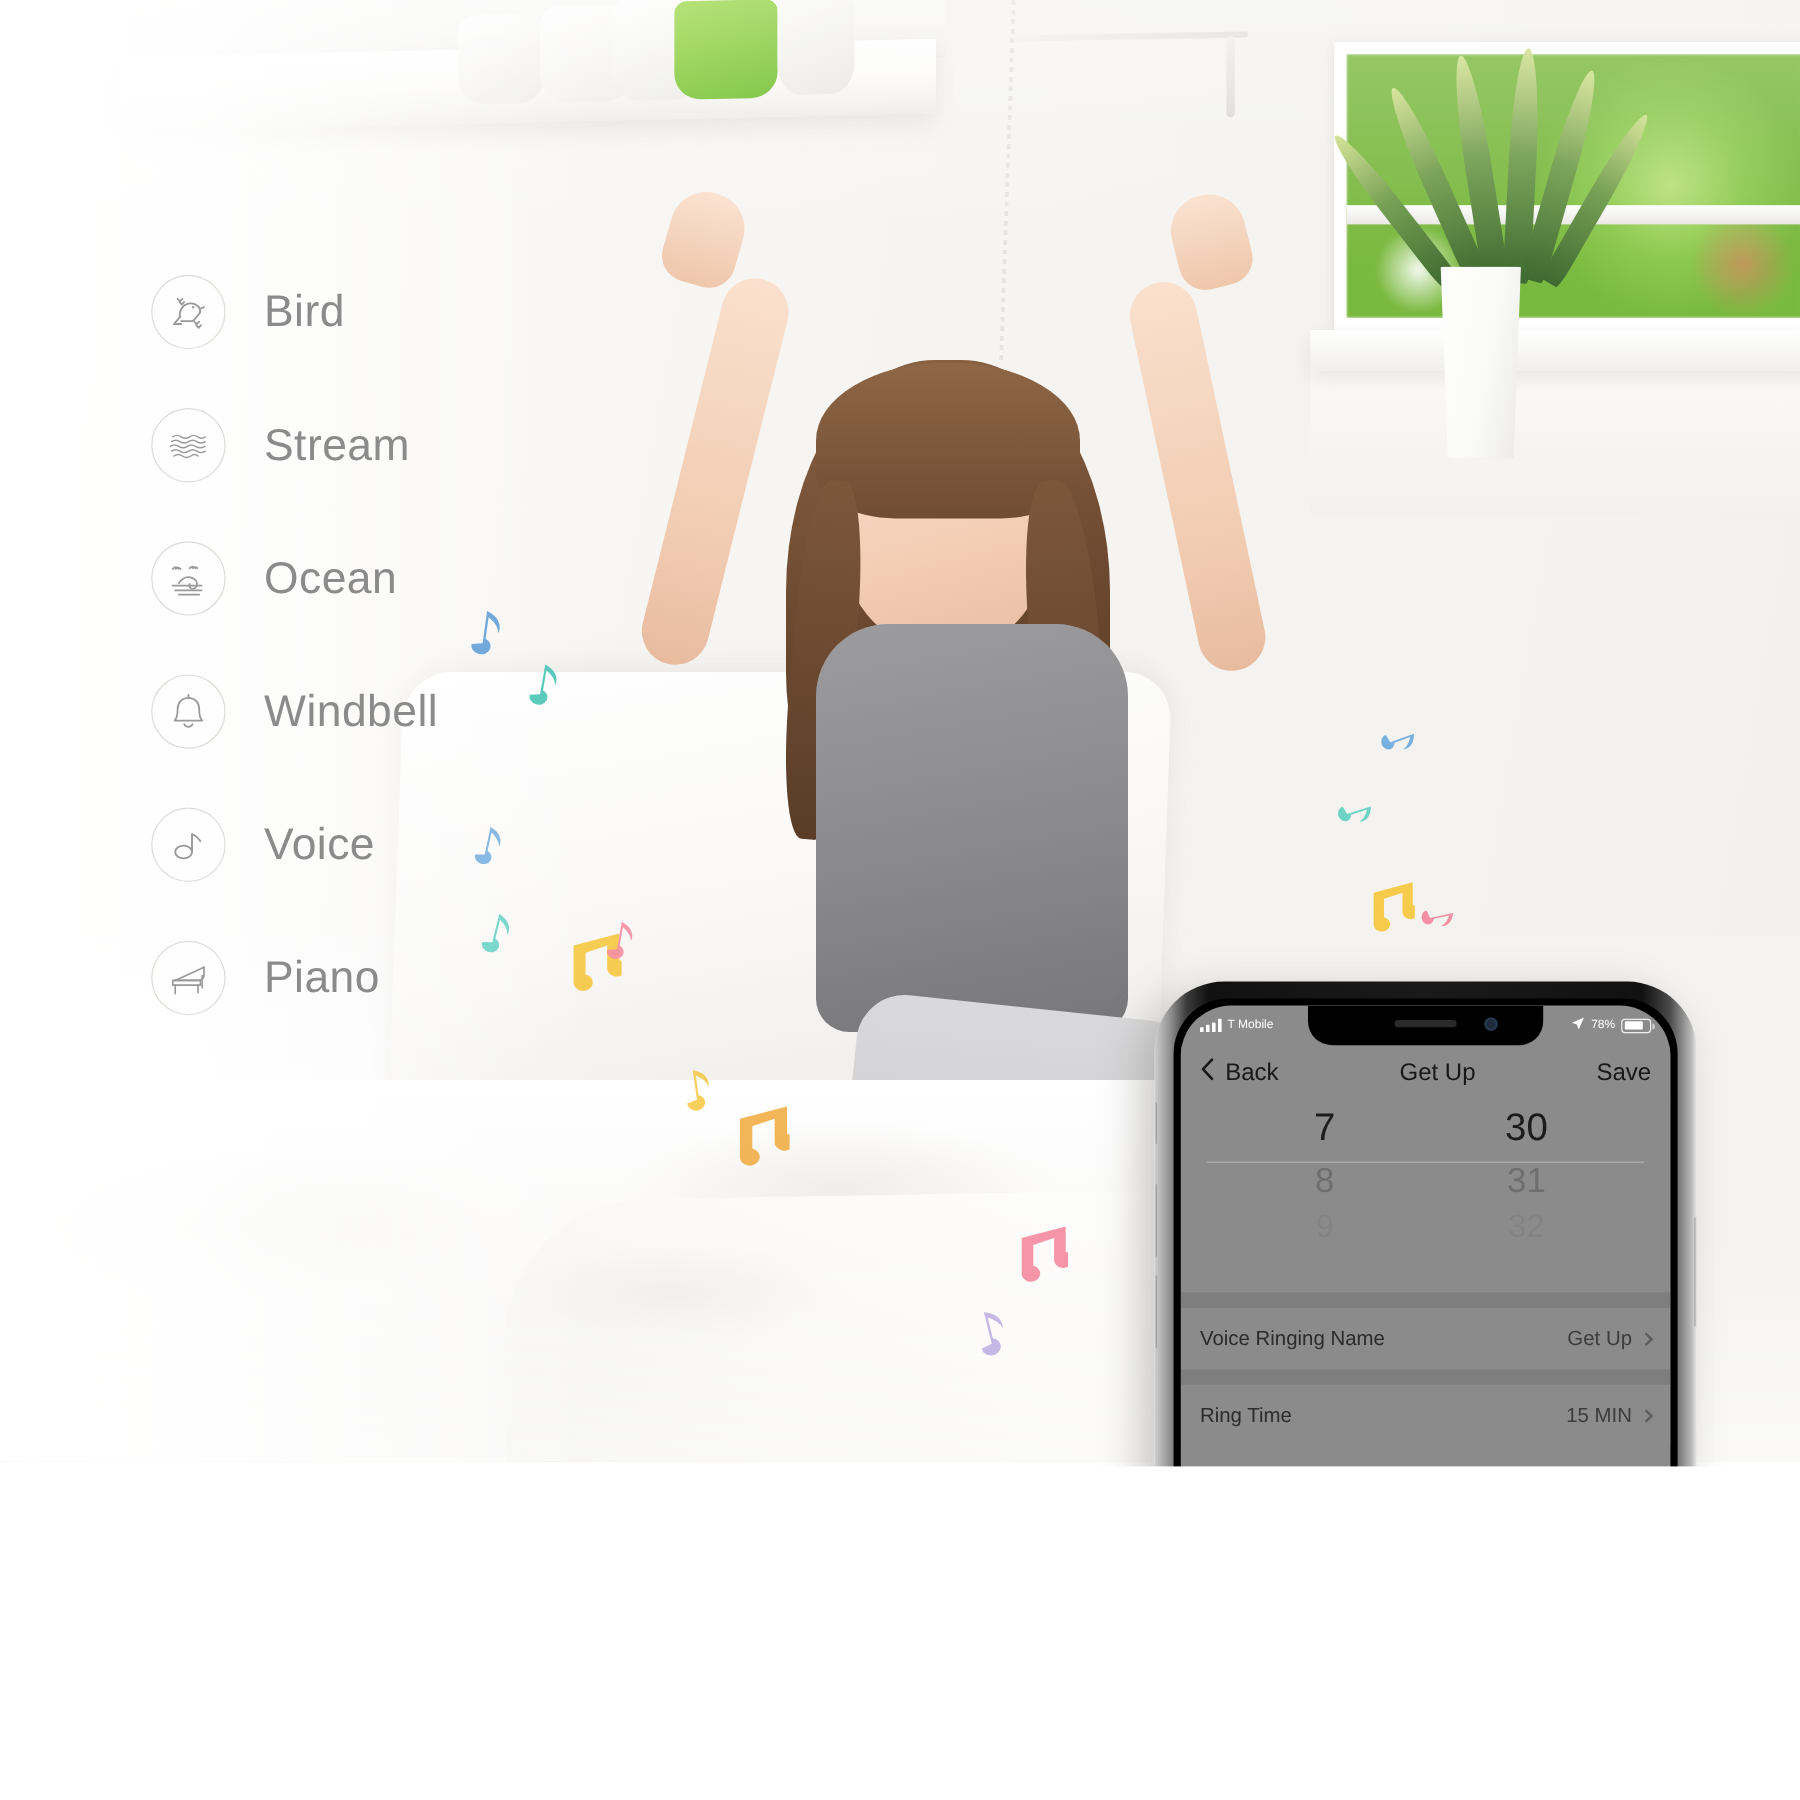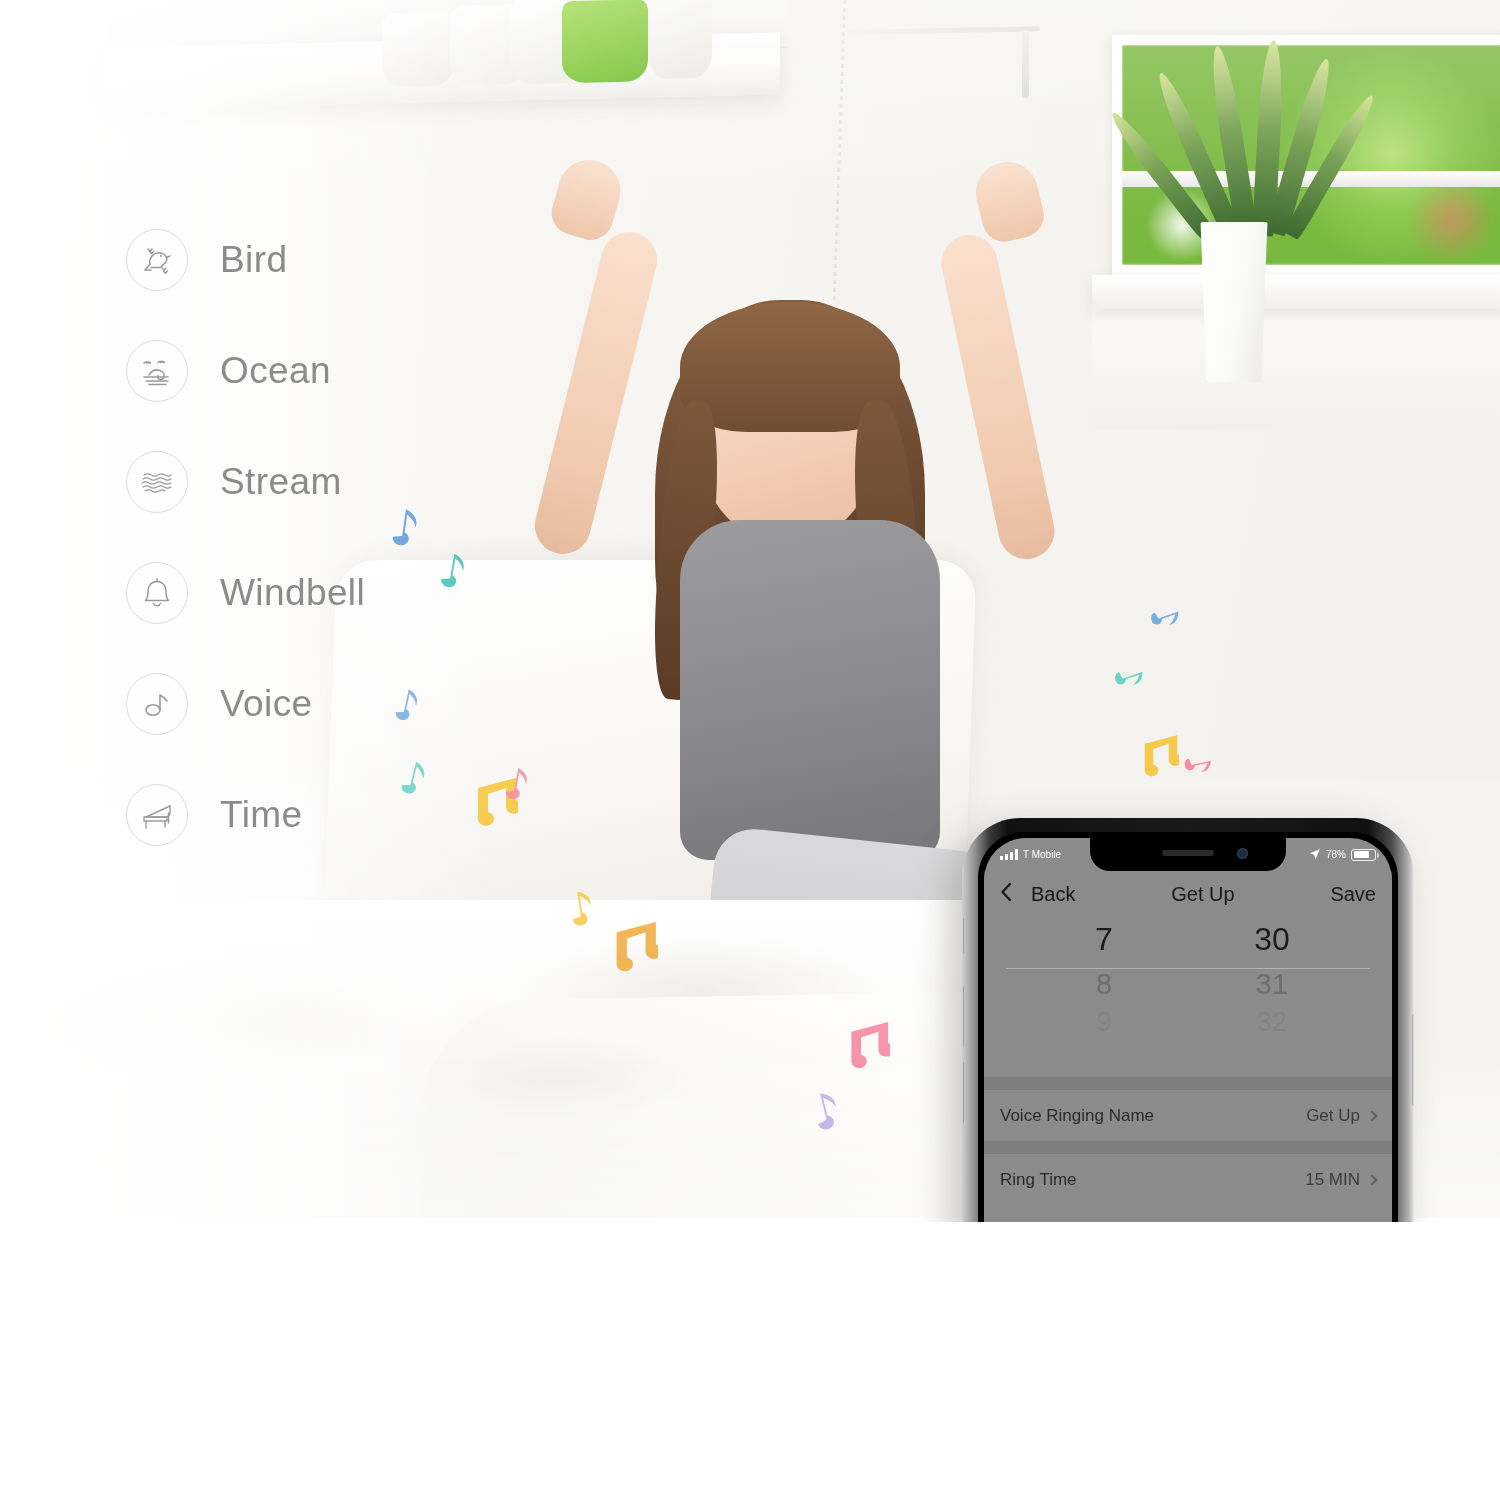--- a/index.html
+++ b/index.html
@@ -250,21 +250,21 @@
     background:rgba(255,255,255,.6); border-radius:0 2px 2px 0;
   }
   .battery i { display:block; height:100%; width:78%; background:#fff; border-radius:1px; }
 
   .navbar {
     position:absolute; left:0; top:33px; width:100%; height:46px;
     display:flex; align-items:center; justify-content:space-between;
     padding:0 16px; color:#181818; font-size:20px;
     background:#8b8b8b;
   }
-  .nav-back { display:flex; align-items:center; gap:19px; }
+  .nav-back { display:flex; align-items:center; gap:9px; }
   .nav-title { font-size:20px; }
 
   .wheel { position:absolute; left:0; top:79px; width:100%; height:160px; background:#8b8b8b; }
   .wheel-row { display:flex; justify-content:center; gap:88px; text-align:center; }
   .wheel-sel { font-size:32px; color:#1c1c1c; padding-top:4px; }
   .wheel-r2 { font-size:29px; color:#6e6e6e; padding-top:10px; }
   .wheel-r3 { font-size:27px; color:#7e7e7e; padding-top:6px; opacity:.55; }
   .wheel-line {
     position:absolute; left:22px; right:22px; top:51px; height:1px;
     background:rgba(255,255,255,.35);
@@ -453,41 +453,41 @@
           <path d="M29.5 17.5 33 16"></path>
           <path d="M11 9l2 2.2L15 9M12.5 11.6l2 2.2 2-2.2"></path>
           <path d="M25 28l2 2.2 2-2.2M26.5 31l2 2.2 2-2.2"></path>
         </svg>
       </div>
       <div class="sound-label">Bird</div>
     </div>
 
     <div class="sound-item">
       <div class="sound-ico">
-        <svg width="40" height="40" viewBox="0 0 40 40" fill="none" stroke="#9a9a9a" stroke-width="1.5" stroke-linecap="round" stroke-linejoin="round">
-          <path d="M7 12c1.6-1.6 3.4-1.6 5 0M9.5 12c1.3-1.3 2.7-1.3 4 0"></path>
-          <path d="M21 11.5c1.6-1.6 3.4-1.6 5 0M23.5 11.5c1.3-1.3 2.7-1.3 4 0"></path>
-          <path d="M12 24c3-4.5 7-6 11-4.5 3 1.1 4.6 3.8 4 6.3-.5 2.2-2.7 3.4-4.6 2.6-1.5-.7-2-2.5-1.2-3.7"></path>
-          <path d="M7 26h24M9 30h22M12 33.5h17"></path>
-        </svg>
-      </div>
-      <div class="sound-label">Ocean</div>
-    </div>
-
-    <div class="sound-item">
-      <div class="sound-ico">
         <svg width="40" height="40" viewBox="0 0 40 40" fill="none" stroke="#9a9a9a" stroke-width="1.2" stroke-linecap="round">
           <path d="M7 13q3.5-2.4 7 0t7 0t7 0t6 0"></path>
           <path d="M6 17q3.5-2.4 7 0t7 0t7 0t7 0"></path>
           <path d="M5 21q3.5-2.4 7 0t7 0t7 0t8 0"></path>
           <path d="M6 25q3.5-2.4 7 0t7 0t7 0t7 0"></path>
           <path d="M8 29q3.5-2.4 7 0t7 0t6 0"></path>
         </svg>
       </div>
       <div class="sound-label">Stream</div>
+    </div>
+
+    <div class="sound-item">
+      <div class="sound-ico">
+        <svg width="40" height="40" viewBox="0 0 40 40" fill="none" stroke="#9a9a9a" stroke-width="1.5" stroke-linecap="round" stroke-linejoin="round">
+          <path d="M7 12c1.6-1.6 3.4-1.6 5 0M9.5 12c1.3-1.3 2.7-1.3 4 0"></path>
+          <path d="M21 11.5c1.6-1.6 3.4-1.6 5 0M23.5 11.5c1.3-1.3 2.7-1.3 4 0"></path>
+          <path d="M12 24c3-4.5 7-6 11-4.5 3 1.1 4.6 3.8 4 6.3-.5 2.2-2.7 3.4-4.6 2.6-1.5-.7-2-2.5-1.2-3.7"></path>
+          <path d="M7 26h24M9 30h22M12 33.5h17"></path>
+        </svg>
+      </div>
+      <div class="sound-label">Ocean</div>
     </div>
 
 
     <div class="sound-item">
       <div class="sound-ico">
         <svg width="40" height="40" viewBox="0 0 40 40" fill="none" stroke="#9a9a9a" stroke-width="1.5" stroke-linecap="round" stroke-linejoin="round">
           <path d="M20 8.5c-5.5 0-9 4.2-9 9.5 0 5-1 8-2.5 9.5h23C30 26 29 23 29 18c0-5.3-3.5-9.5-9-9.5z"></path>
           <path d="M20 8.5V6"></path>
           <path d="M16.5 30.5c.8 1.5 2 2.3 3.5 2.3s2.7-.8 3.5-2.3"></path>
         </svg>
@@ -507,21 +507,21 @@
 
     <div class="sound-item">
       <div class="sound-ico">
         <svg width="40" height="40" viewBox="0 0 40 40" fill="none" stroke="#9a9a9a" stroke-width="1.4" stroke-linecap="round" stroke-linejoin="round">
           <path d="M9 22 33 11"></path>
           <path d="M9 22h19c3 0 5-1.8 5-4.5V11"></path>
           <path d="M7 22h23v4H7z"></path>
           <path d="M9 26v7M28 26v6M31.5 18v10"></path>
         </svg>
       </div>
-      <div class="sound-label">Time</div>
+      <div class="sound-label">Piano</div>
     </div>
 
   </div>
 
   <div class="phone">
     <div class="btn-side" style="left:-2px;top:100px;width:4px;height:36px;"></div>
     <div class="btn-side" style="left:-2px;top:168px;width:4px;height:62px;"></div>
     <div class="btn-side" style="left:-2px;top:244px;width:4px;height:62px;"></div>
     <div class="btn-side" style="right:-2px;top:196px;width:4px;height:92px;"></div>
 

